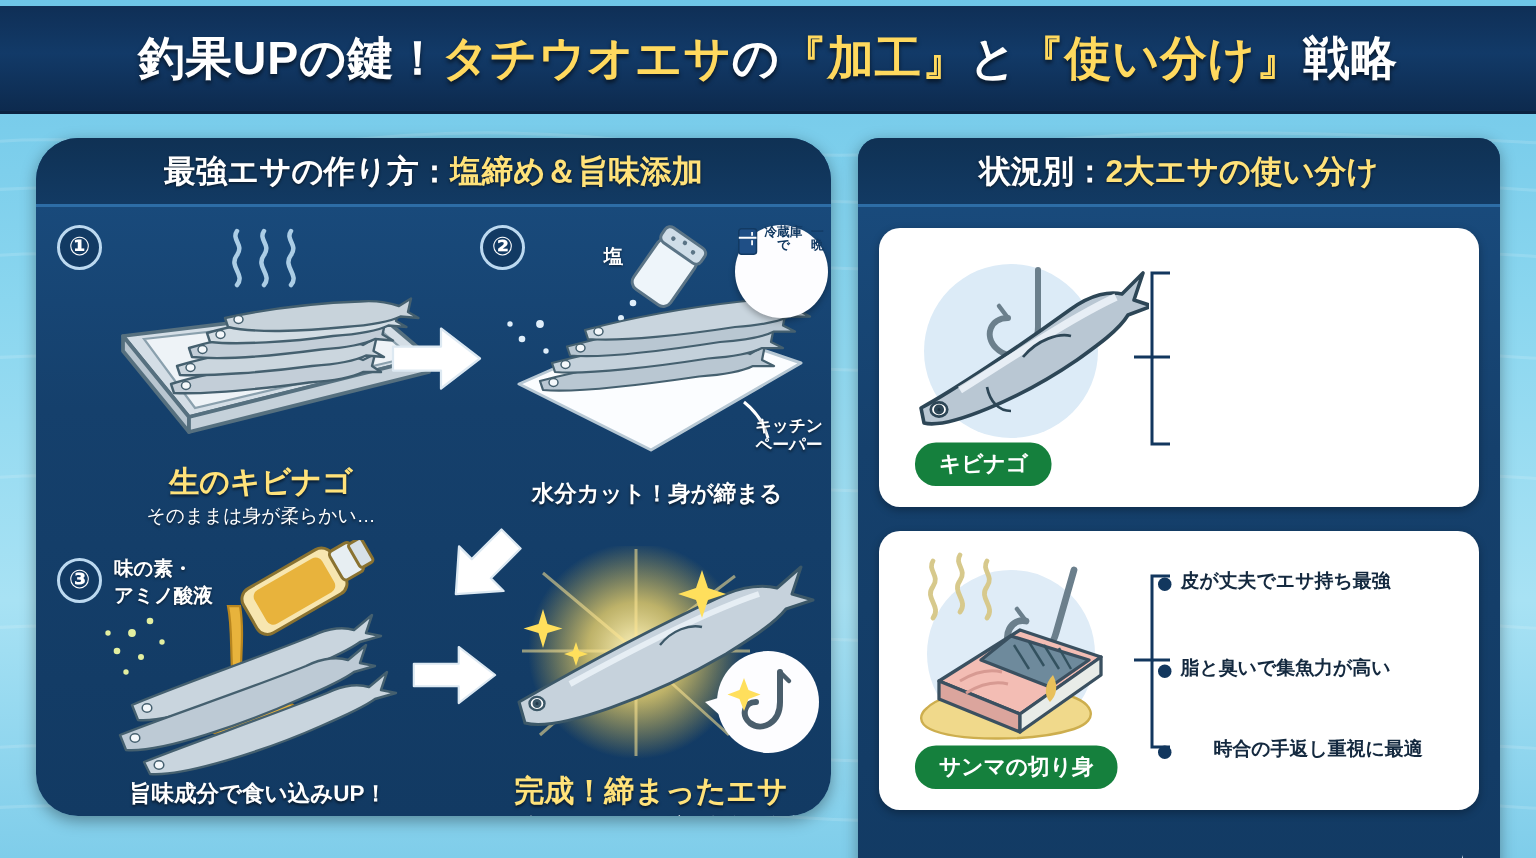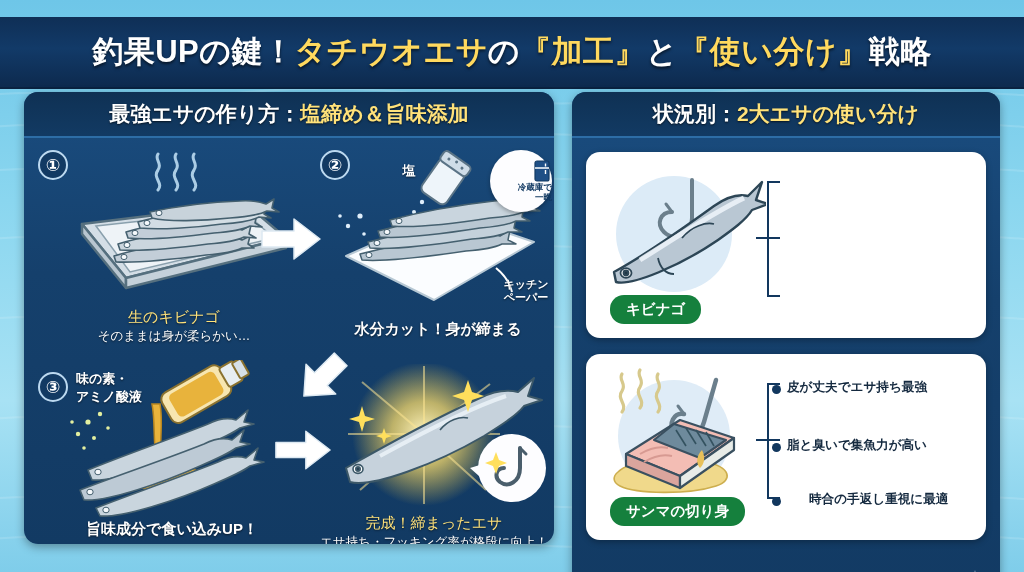--- a/index.html
+++ b/index.html
@@ -10,21 +10,21 @@
   }
   body {
     background: linear-gradient(180deg,#6ec6e8 0%,#8ad6ef 35%,#a8e2f4 70%,#7fcdea 100%);
     position: relative;
   }
   
   .waves { position:absolute; inset:0; pointer-events:none; opacity:.45; }
 
   
   .titlebar {
-    position: absolute; left:0; top:17px; width:1024px; height:72px;
+    position: absolute; left:0; top:4px; width:1024px; height:72px;
     background: linear-gradient(180deg,#0f2f56 0%,#123a68 45%,#0d2a4e 100%);
     display:flex; align-items:center; justify-content:center;
     border-bottom: 2px solid #0a2240;
   }
   .title {
     font-size: 31px; font-weight: 700; letter-spacing: .5px;
     white-space: nowrap;
     text-shadow: 0 2px 3px rgba(0,0,0,.6);
   }
   .title .w { color:#ffffff; }
@@ -33,54 +33,54 @@
   
   .board { position:absolute; left:0; top:72px; width:1024px; height:500px; }
 
   .panel {
     position:absolute;
     background: linear-gradient(180deg,#1a4d80 0%,#15406c 40%,#123a63 100%);
     border-radius: 14px;
     box-shadow: 0 3px 10px rgba(0,0,0,.35);
     overflow:hidden;
   }
-  .panel-left  { left:24px;  top:20px; width:530px; height:452px; }
+  .panel-left  { left:24px;  top:20px; width:530px; height:452px;border-radius:28px; }
   .panel-right { left:572px; top:20px; width:428px; height:520px; }
 
   .panel-head {
     height:46px; display:flex; align-items:center; justify-content:center;
     background: linear-gradient(180deg,#0f3154 0%,#123a63 100%);
     border-bottom: 2px solid #2d6da6;
   }
   .panel-head-txt { font-size:21px; font-weight:700; white-space:nowrap;
     text-shadow: 0 1px 2px rgba(0,0,0,.65); }
   .panel-head-txt .w { color:#fff; }
   .panel-head-txt .y { color:#ffe27a; }
 
   .panel-body { position:relative; width:100%; height:calc(100% - 46px); }
   .step-num {
     position:absolute; width:30px; height:30px; border-radius:50%;
     border:2px solid #bcd9f0; background:#123a63; color:#fff;
     font-size:17px; font-weight:700; display:flex;
     align-items:center; justify-content:center;
   }
   .cap { position:absolute; text-align:center; white-space:nowrap; }
-  .cap-main { font-size:15px; font-weight:400; color:#ffe27a;
+  .cap-main { font-size:20px; font-weight:700; color:#ffe27a;
     text-shadow:0 1px 2px rgba(0,0,0,.6); }
   .cap-sub  { font-size:12.5px; font-weight:400; color:#ffffff;
     text-shadow:0 1px 2px rgba(0,0,0,.6); margin-top:1px; }
   .cap-white { font-size:15px; font-weight:700; color:#ffffff;
     text-shadow:0 1px 2px rgba(0,0,0,.6); }
   .tiny-label { position:absolute; font-size:11px; font-weight:700; color:#fff;
     text-align:center; line-height:1.15; text-shadow:0 1px 2px rgba(0,0,0,.6);}
 
   .bubble {
     position:absolute; width:62px; height:62px; border-radius:50%;
-    background:#fdfdff; display:flex; flex-direction:column;
-    align-items:flex-end; justify-content:center; gap:1px;
+    background:#fdfdff; display:flex; flex-direction:row;
+    align-items:flex-start; justify-content:center; gap:1px;
     box-shadow:0 2px 4px rgba(0,0,0,.3);
   }
   .bubble-txt { font-size:8.5px; font-weight:700; color:#123a63;
     line-height:1.1; text-align:center; }
 
   .arrow-r { position:absolute; }
   .arrow-d { position:absolute; }
 
   
   .card {

